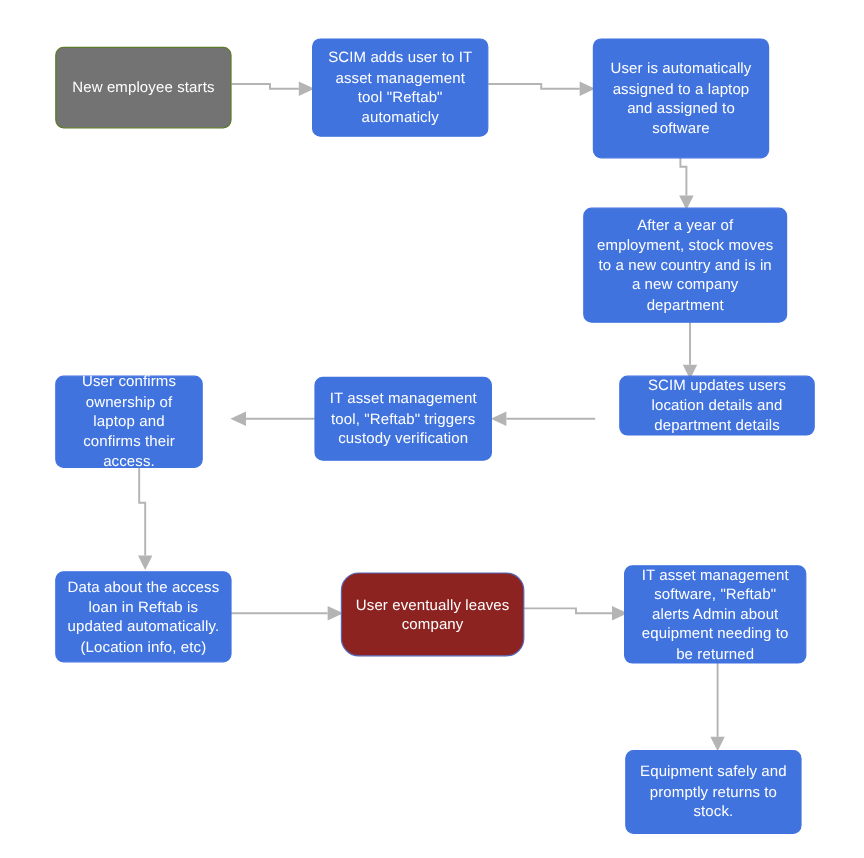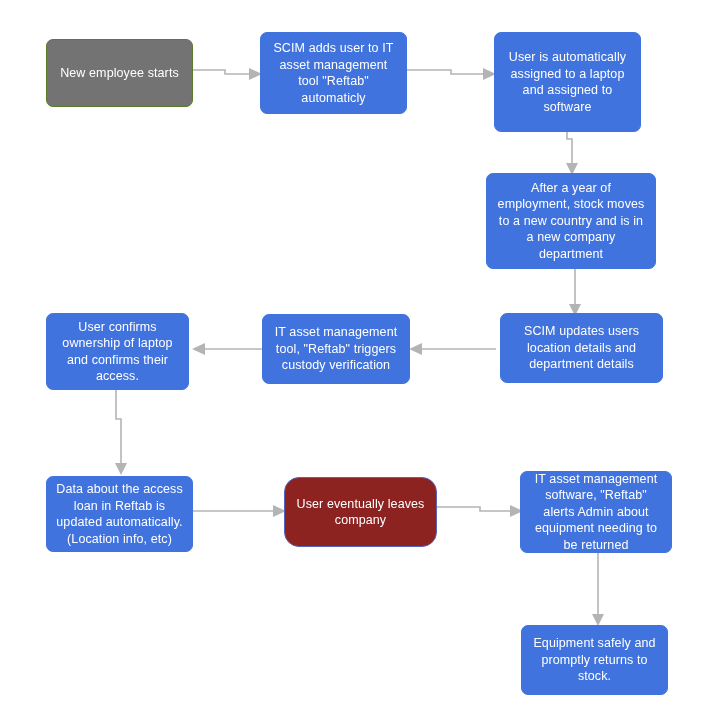--- a/index.html
+++ b/index.html
@@ -148,29 +148,29 @@
   </div>
 
   <div class="node node-blue" style="left:494px; top:32px; width:147px; height:100px;">
     <span class="label">User is automatically assigned to a laptop and assigned to software</span>
   </div>
 
   <div class="node node-blue" style="left:486px; top:173px; width:170px; height:96px;">
     <span class="label">After a year of employment, stock moves to a new country and is in a new company department</span>
   </div>
 
-  <div class="node node-blue" style="left:500px; top:313px; width:163px; height:70px;">
+  <div class="node node-blue" style="left:516px; top:313px; width:163px; height:50px;">
     <span class="label">SCIM updates users location details and department details</span>
   </div>
 
   <div class="node node-blue" style="left:262px; top:314px; width:148px; height:70px;">
     <span class="label">IT asset management tool, "Reftab" triggers custody verification</span>
   </div>
 
-  <div class="node node-blue" style="left:46px; top:313px; width:143px; height:77px;">
+  <div class="node node-blue" style="left:46px; top:313px; width:123px; height:77px;">
     <span class="label">User confirms ownership of laptop and confirms their access.</span>
   </div>
 
   <div class="node node-blue" style="left:46px; top:476px; width:147px; height:76px;">
     <span class="label">Data about the access loan in Reftab is updated automatically. (Location info, etc)</span>
   </div>
 
   <div class="node node-red" style="left:284px; top:477px; width:153px; height:70px;border-radius:15px;">
     <span class="label">User eventually leaves company</span>
   </div>

